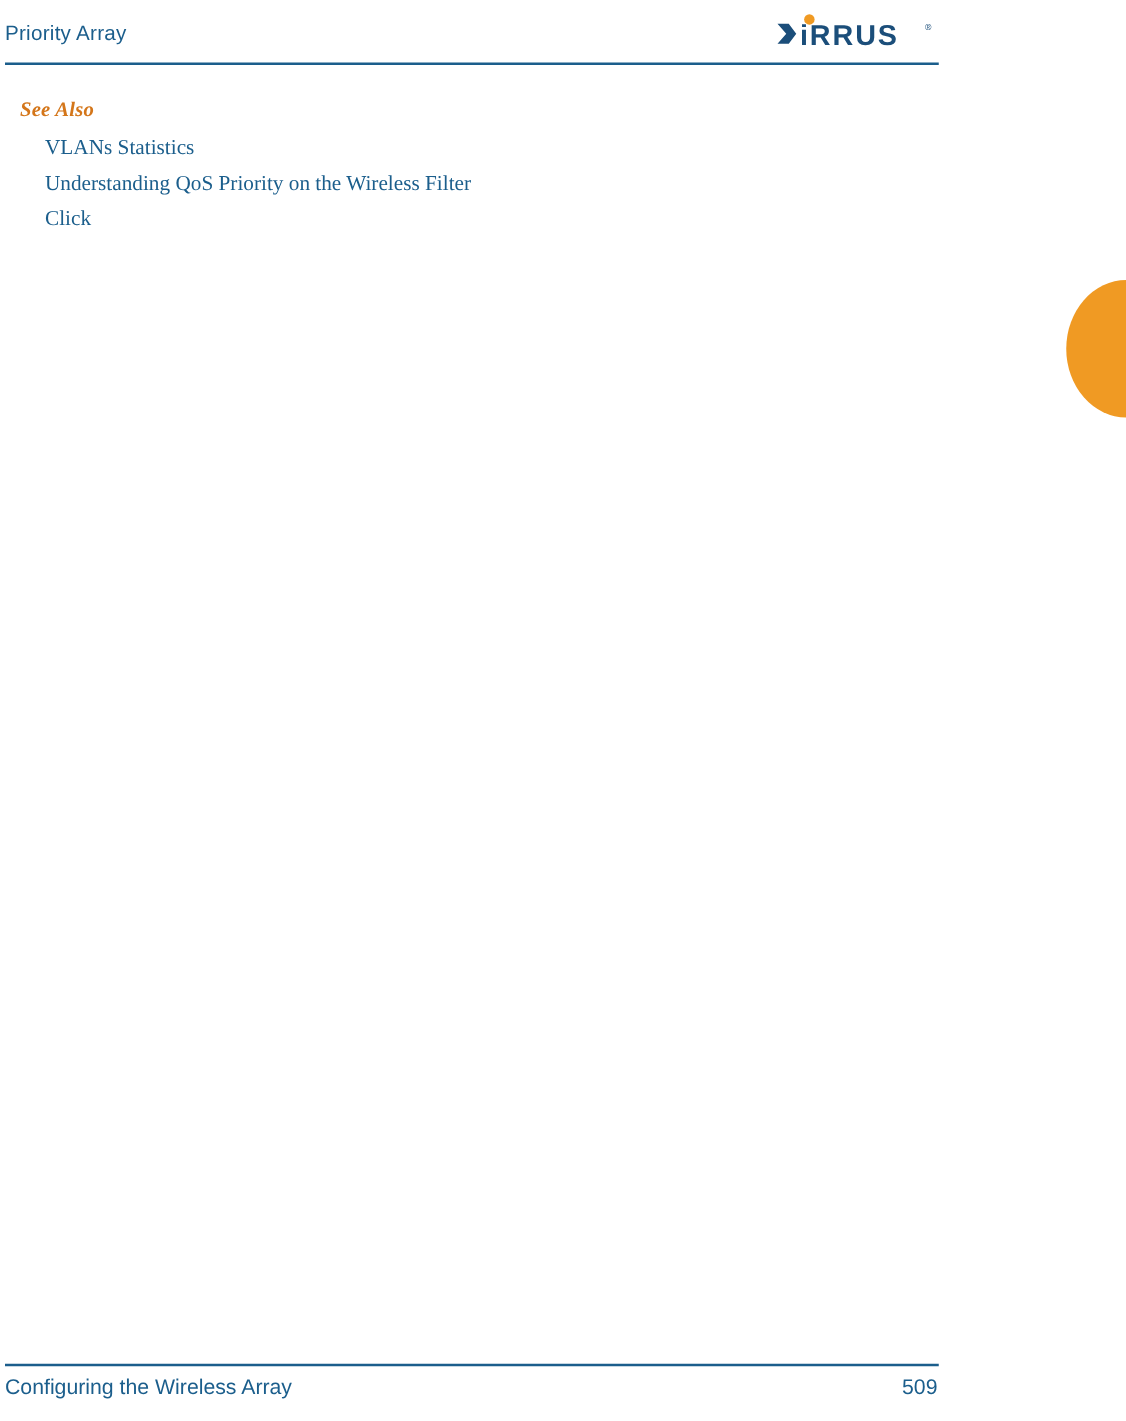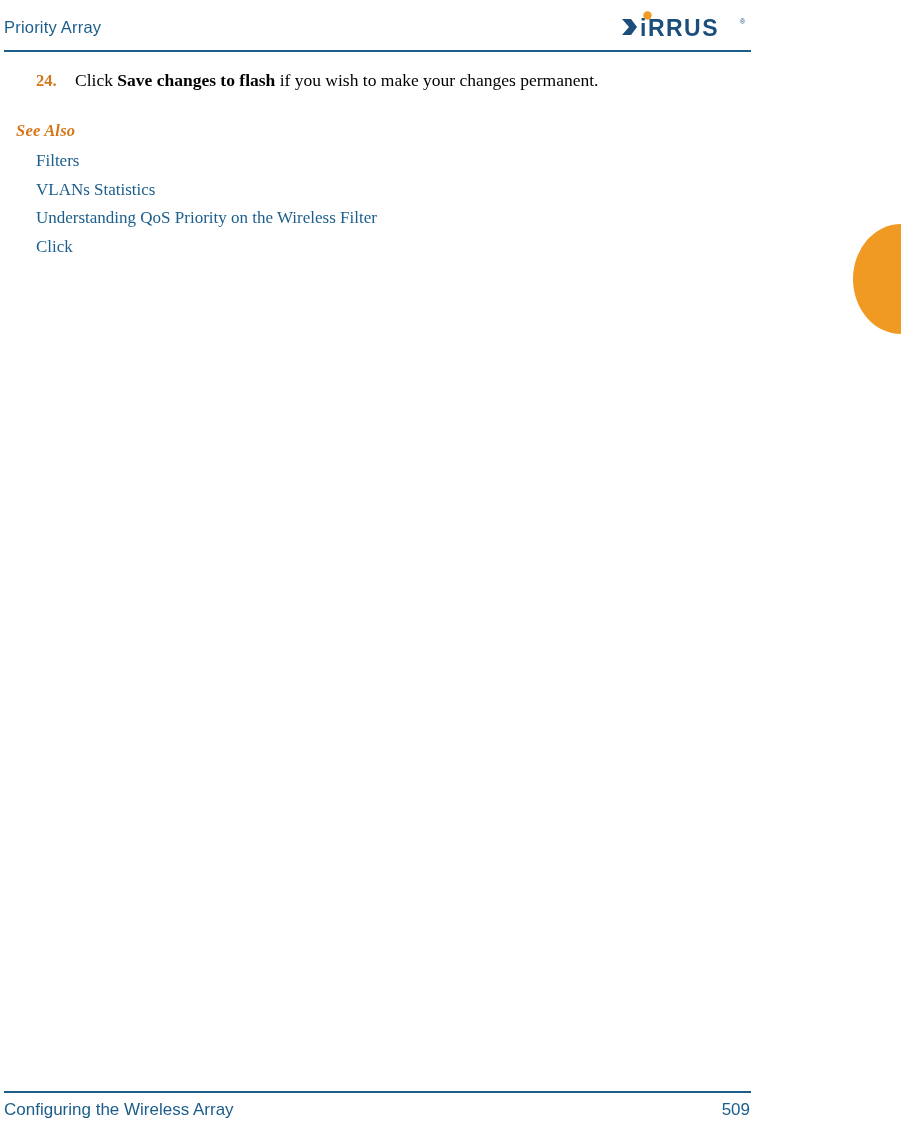--- a/index.html
+++ b/index.html
@@ -168,28 +168,24 @@
       <text x="20" y="26" font-family="Liberation Sans, sans-serif" font-size="23" font-weight="bold" fill="#1b4e7a" letter-spacing="1.5">iRRUS</text>
       <text x="120" y="14" font-family="Liberation Sans, sans-serif" font-size="7" fill="#1b4e7a">®</text>
     </svg>
   </div>
 
   <div class="header-rule"></div>
 </div>
 
 <div class="content">
 
-  <div class="step">
-    <span class="step-num">24.</span><span>Click </span><b>Save changes to flash</b><span> if you wish to make your changes permanent.</span>
-  </div>
 
   <div class="see-also">See Also</div>
 
   <div class="xref-list">
-    <a class="xref" href="#">Filters</a>
     <a class="xref" href="#">VLANs Statistics</a>
     <a class="xref" href="#">Understanding QoS Priority on the Wireless Filter</a>
     <a class="xref" href="#">Click</a>
   </div>
 
 </div>
 
 <div class="edge-tab"></div>
 
 <div class="page-footer">

